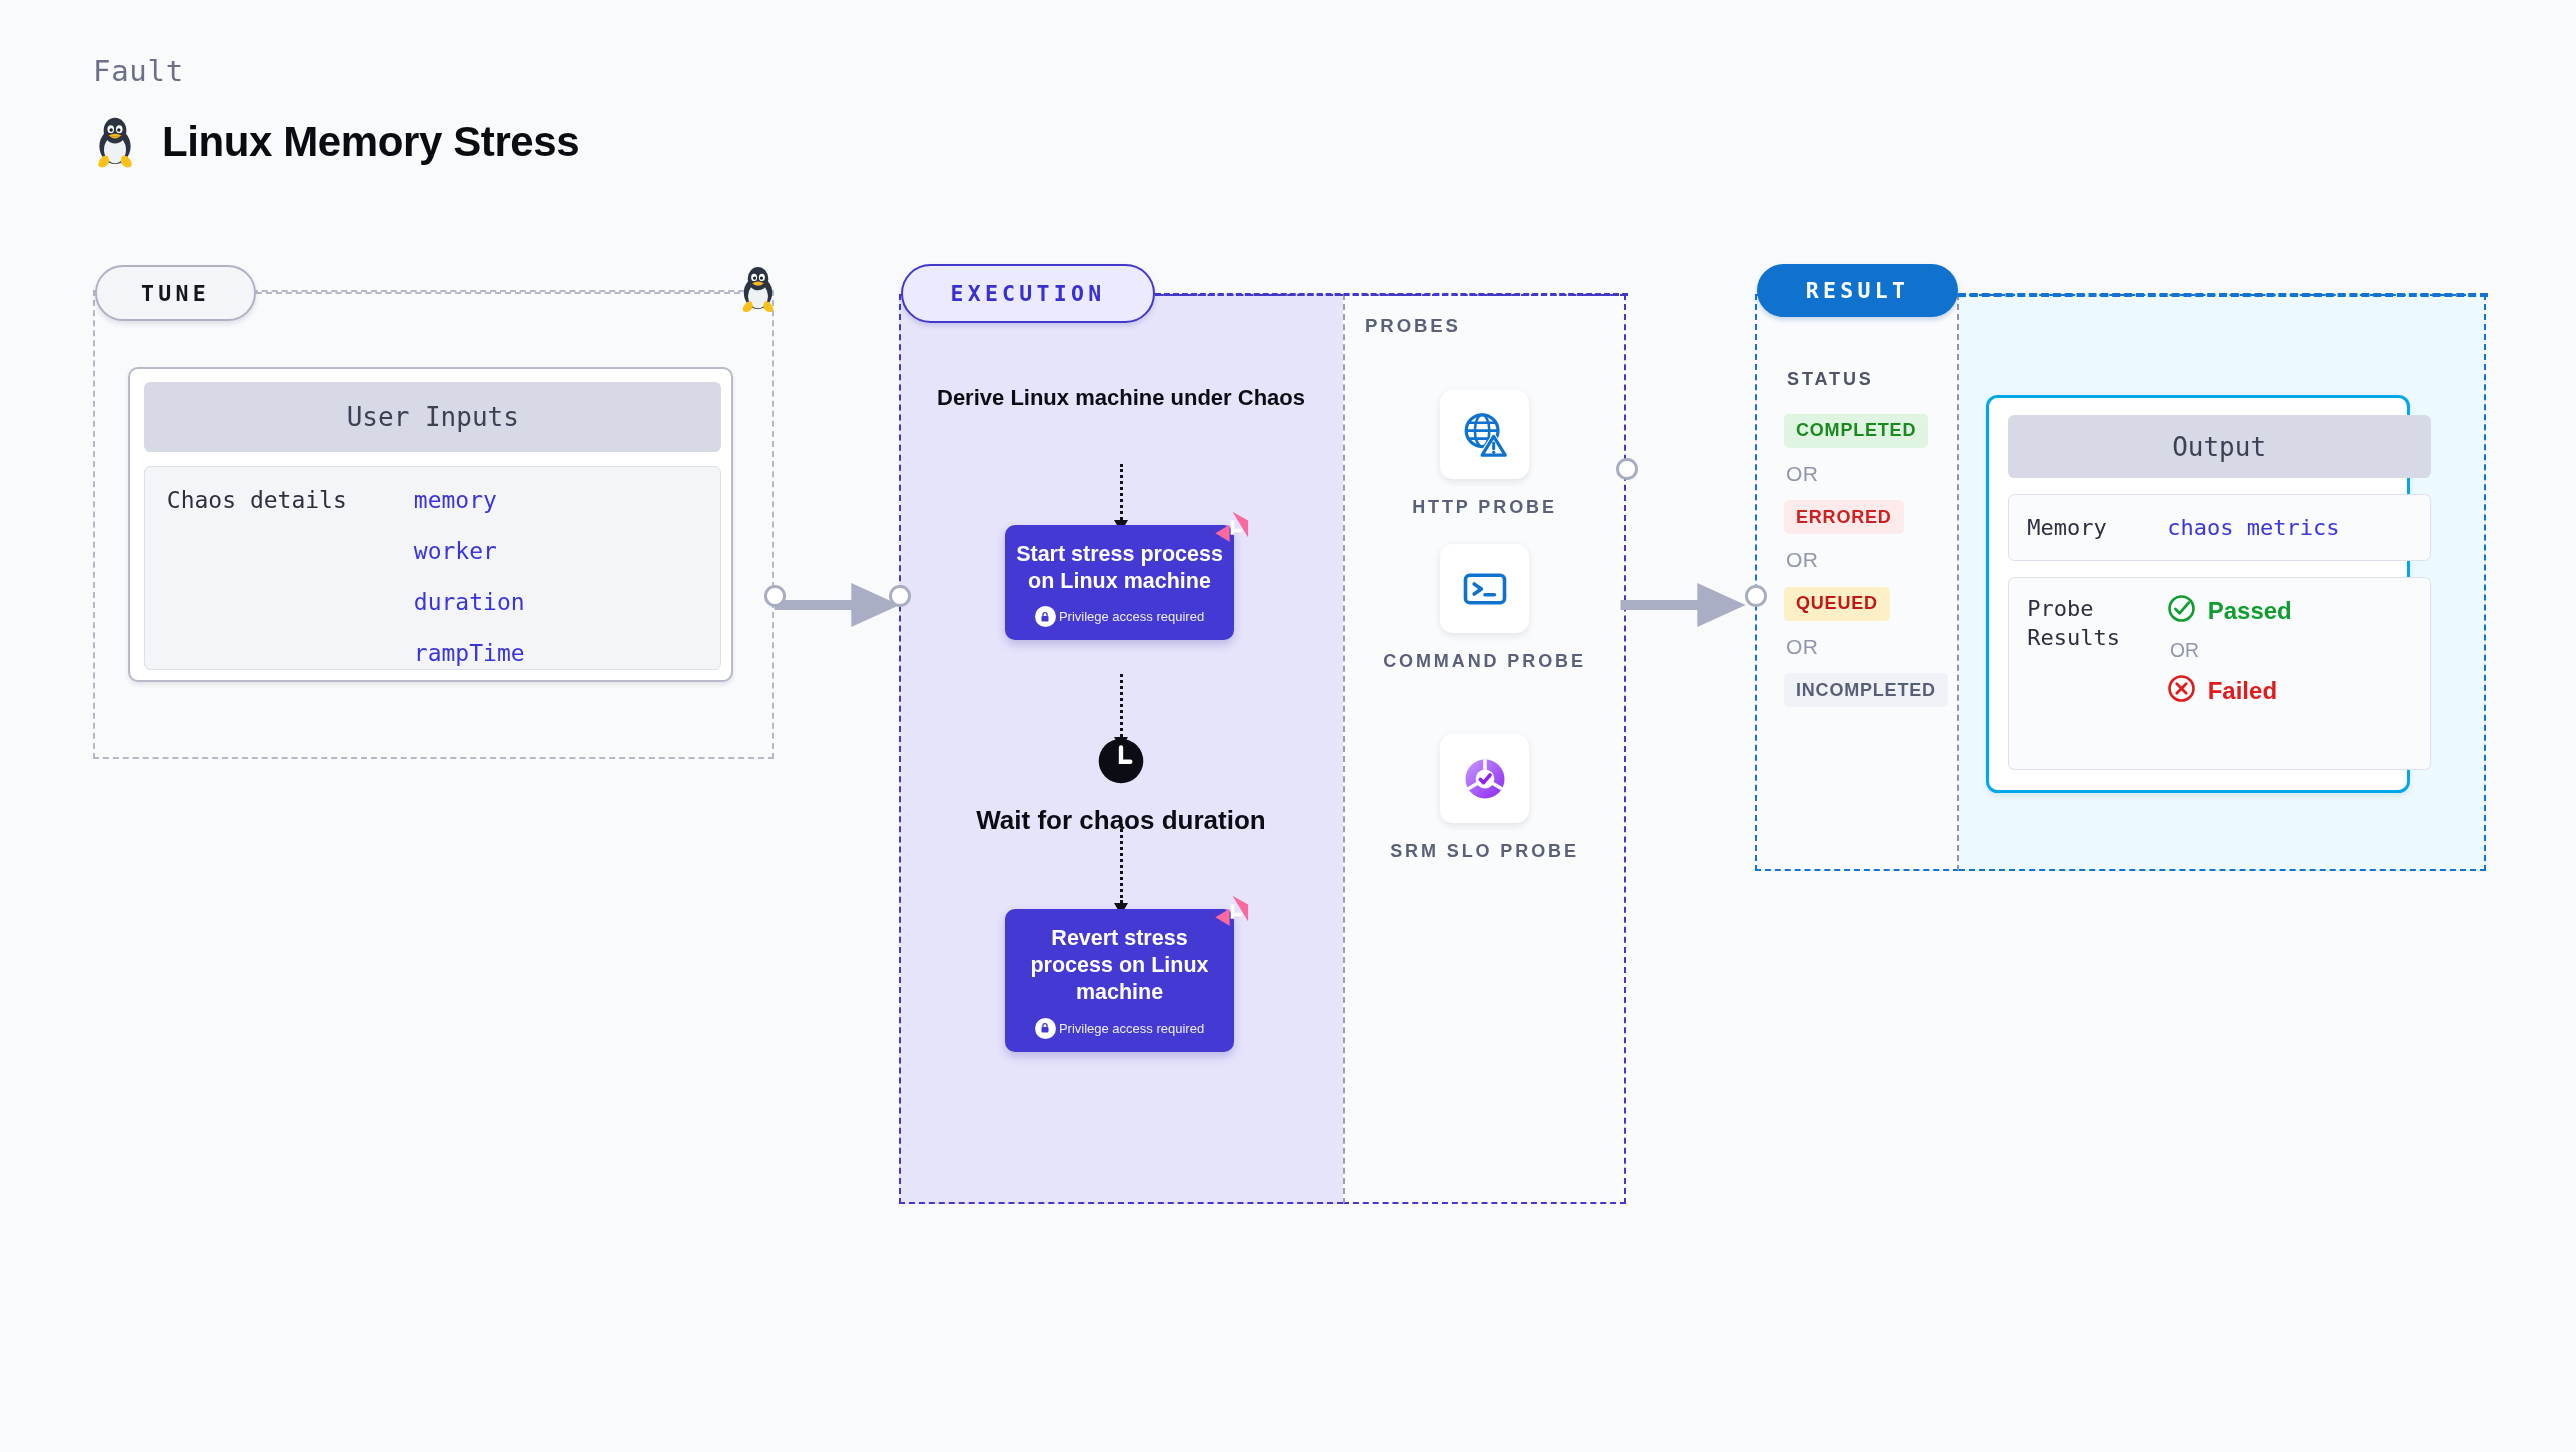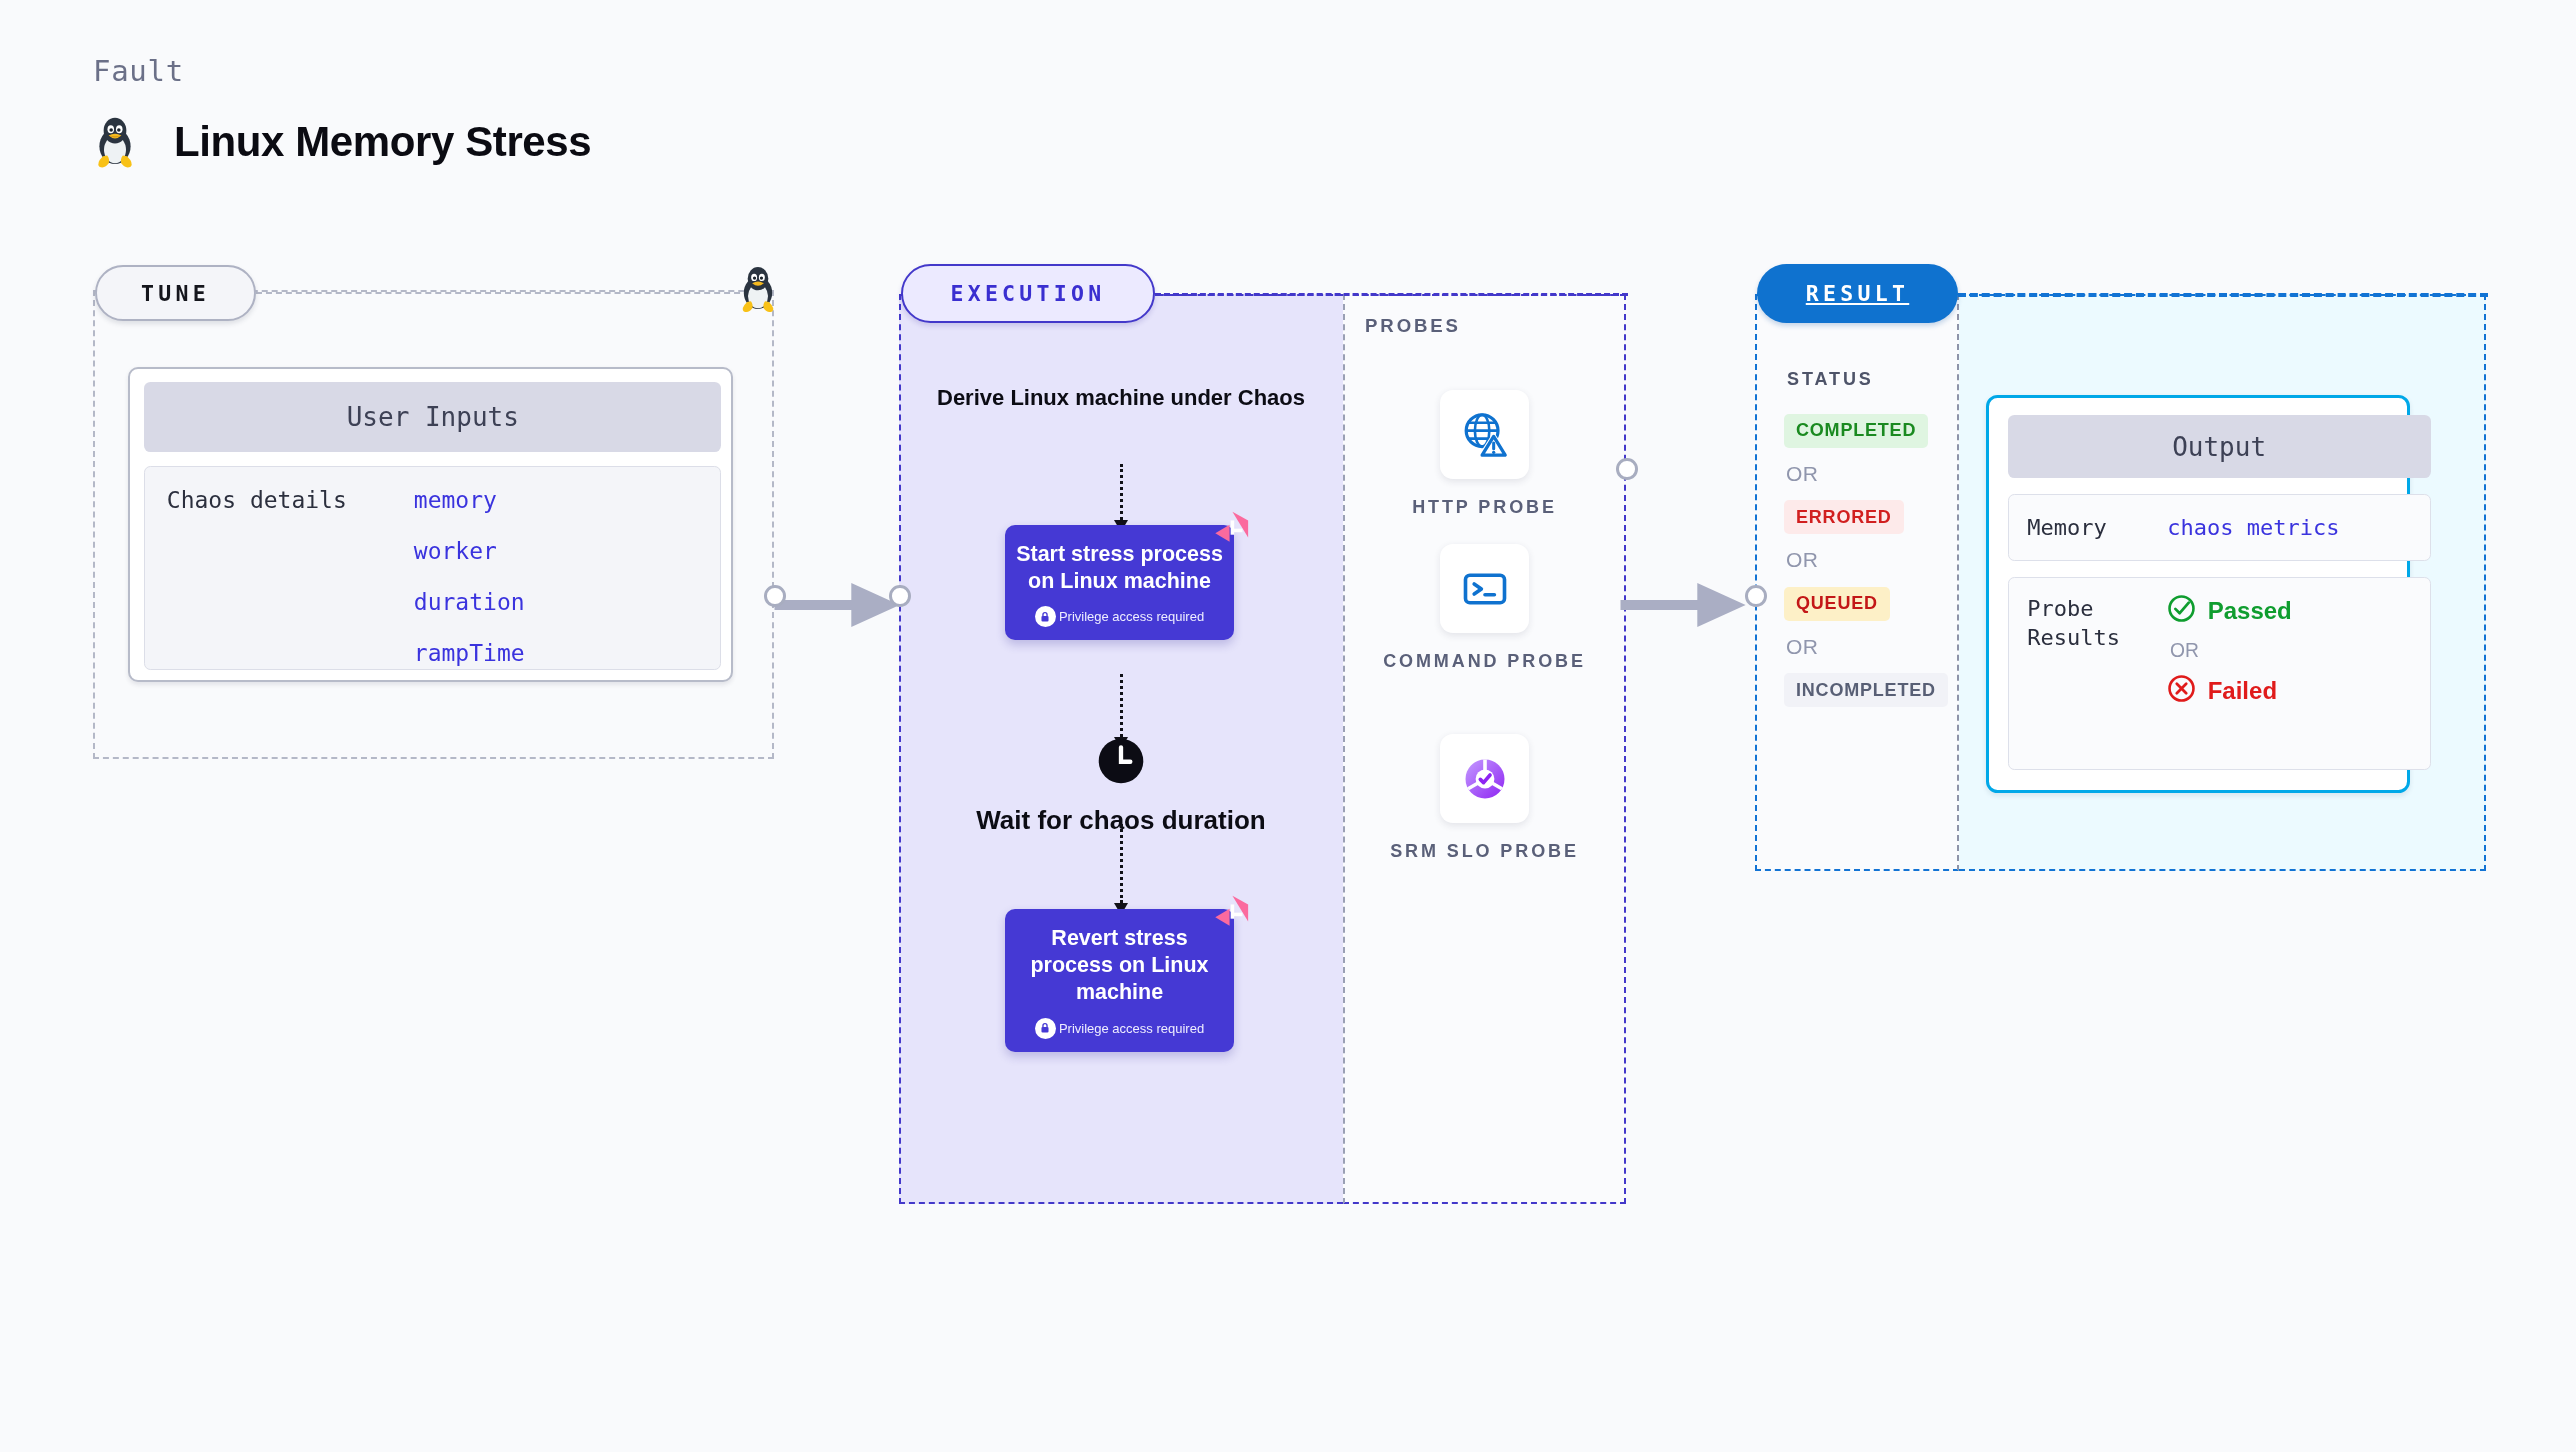--- a/index.html
+++ b/index.html
@@ -10,21 +10,21 @@
     overflow: hidden;
   }
   .stage { position: relative; width: 2576px; height: 1452px; }
 
   
   .fault-label {
     position: absolute; left: 93px; top: 54px;
     font-family: "DejaVu Sans Mono", monospace;
     font-size: 29px; color: #6b7088; letter-spacing: 0.7px;
   }
-  .title-row { position: absolute; left: 93px; top: 115px; display: flex; align-items: center; gap: 37px; }
+  .title-row { position: absolute; left: 93px; top: 115px; display: flex; align-items: center; gap: 25px; }
   .title-text { font-size: 42px; font-weight: 700; color: #0b0b12; letter-spacing: -0.4px; }
 
   
   .tux { display: block; }
 
   
   .panel { position: absolute; }
   .panel-tune {
     left: 93px; top: 290px; width: 681px; height: 469px;
     border: 2.1px dashed #b4b8c7; background: transparent;
@@ -63,23 +63,23 @@
     left: 95px; top: 265px; width: 161px; height: 56px;
     background: #f4f5f9; border: 2.1px solid #aeb2c3; color: #15161d;
     font-size: 21.5px; box-shadow: 0 2.9px 5px rgba(40,44,70,.13);
   }
   .pill-exec {
     left: 901px; top: 264px; width: 254px; height: 59px;
     background: #eceaff; border: 2.9px solid #4338ca; color: #3a2fd0;
     font-size: 21.5px; box-shadow: 0 2.9px 5.7px rgba(50,40,150,.16);
   }
   .pill-result {
-    left: 1757px; top: 264px; width: 201px; height: 59px;
+    left: 1757px; top: 264px; width: 201px; height: 53px;
     background: #0f72cf; border: none; color: #ffffff;
-    font-size: 21.5px; box-shadow: 0 2.9px 5.7px rgba(15,80,160,.22); text-decoration: underline;
+    font-size: 21.5px; box-shadow: 0 2.9px 5.7px rgba(15,80,160,.22);
   }
 
   
   .leader { position: absolute; height: 0; z-index: 2; }
   .leader-tune { left: 256px; top: 292px; width: 494px; border-top: 2.9px dashed #b4b8c7; }
   .leader-exec { left: 1155px; top: 293px; width: 473px; border-top: 3.6px dashed #4338ca; }
   .leader-result { left: 1958px; top: 293px; width: 530px; border-top: 4.3px dashed #1273d4; }
 
   
   .tux-node { position: absolute; left: 738px; top: 264px; z-index: 7; }

